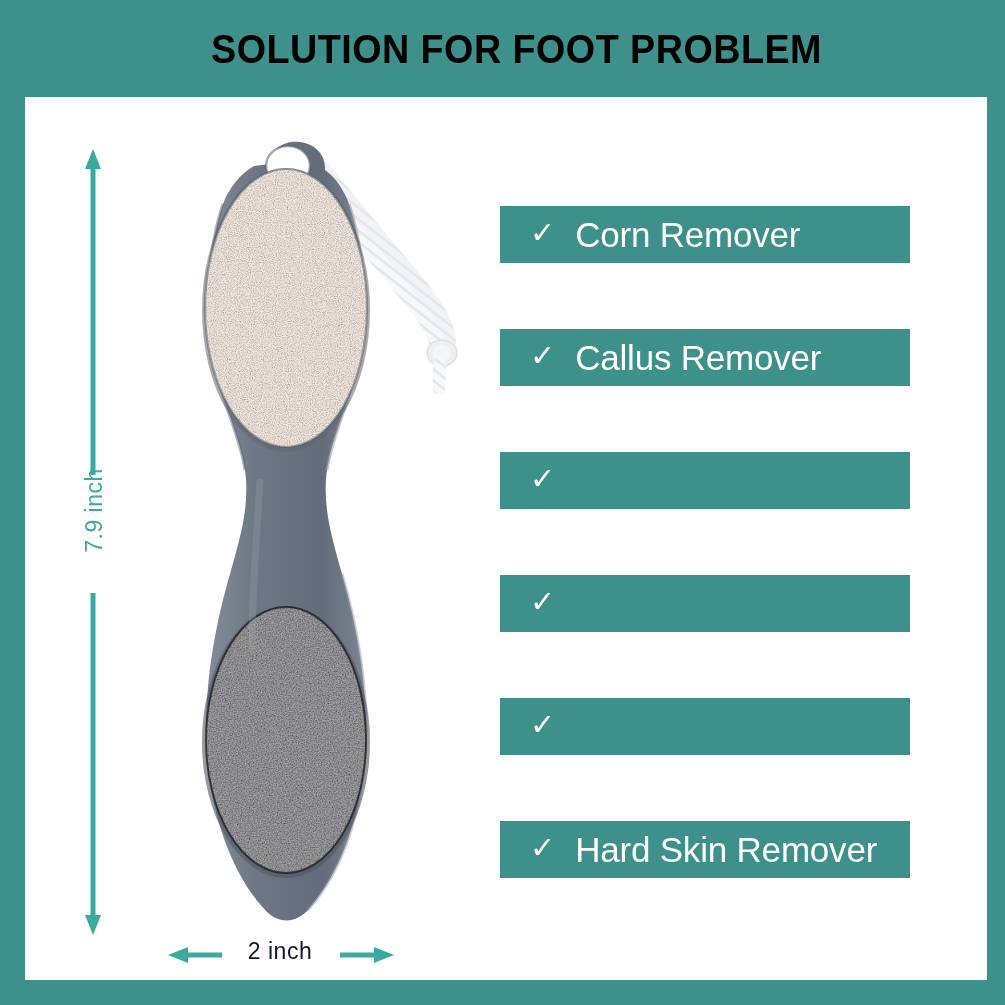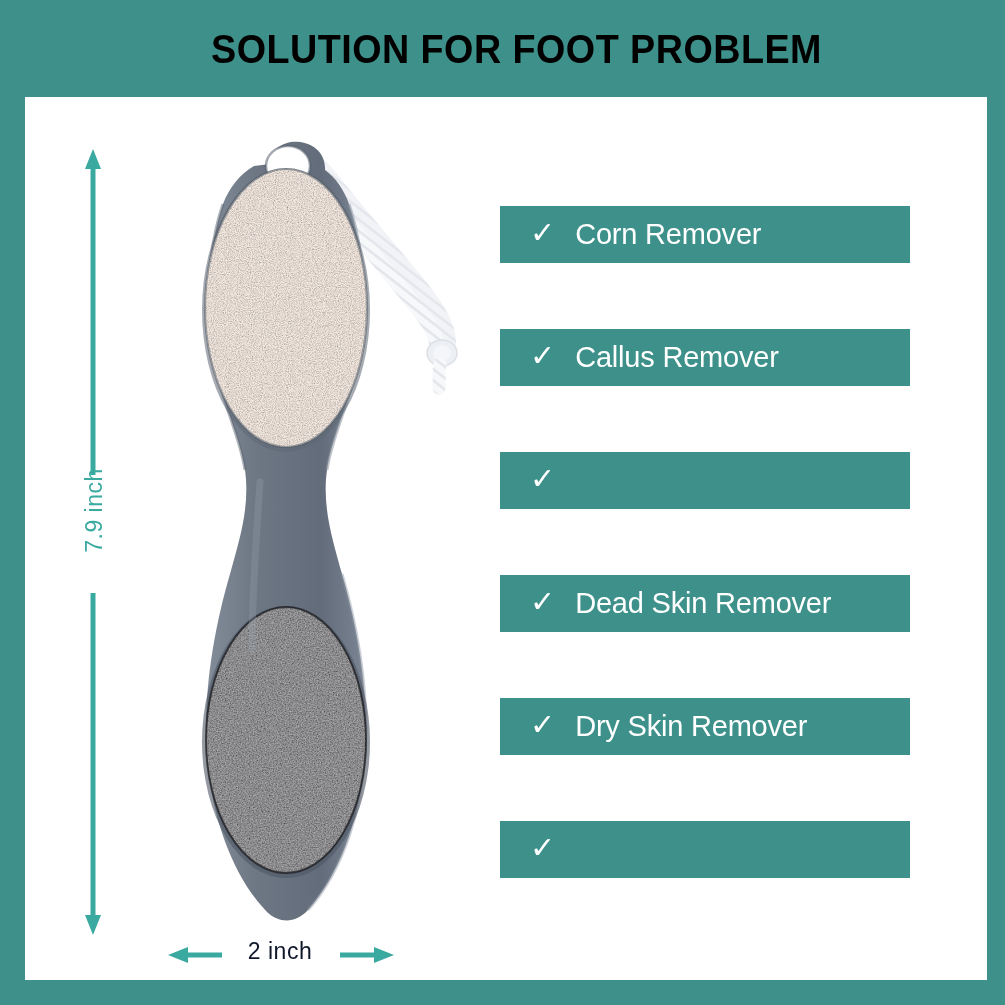--- a/index.html
+++ b/index.html
@@ -69,21 +69,21 @@
   .feature-check {
     font-size: 30px;
     line-height: 1;
     color: #ffffff;
     font-weight: 300;
     margin-right: 20px;
     margin-top: -3px;
     flex: 0 0 auto;
   }
   .feature-label {
-    font-size: 29px;
+    font-size: 35px;
     color: #ffffff;
     font-weight: normal;
     letter-spacing: -0.2px;
     white-space: nowrap;
   }
 
   
   #product {
     position: absolute;
     left: 120px;
@@ -270,24 +270,23 @@
     </div>
     <div class="feature-row" style="top:123px">
       <span class="feature-check">✓</span>
       <span class="feature-label">Callus Remover</span>
     </div>
     <div class="feature-row" style="top:246px">
       <span class="feature-check">✓</span>
     </div>
     <div class="feature-row" style="top:369px">
       <span class="feature-check">✓</span>
-      <span class="feature-label">Dead Skin Remover</span>
     </div>
     <div class="feature-row" style="top:492px">
       <span class="feature-check">✓</span>
-      <span class="feature-label">Dry Skin Remover</span>
     </div>
     <div class="feature-row" style="top:615px">
       <span class="feature-check">✓</span>
+      <span class="feature-label">Hard Skin Remover</span>
     </div>
   </div>
 
 </div>
 
 </body></html>

